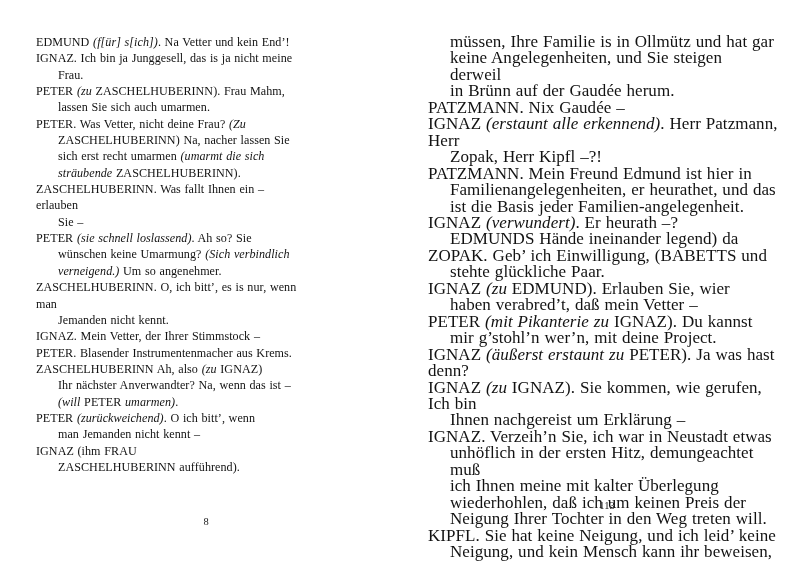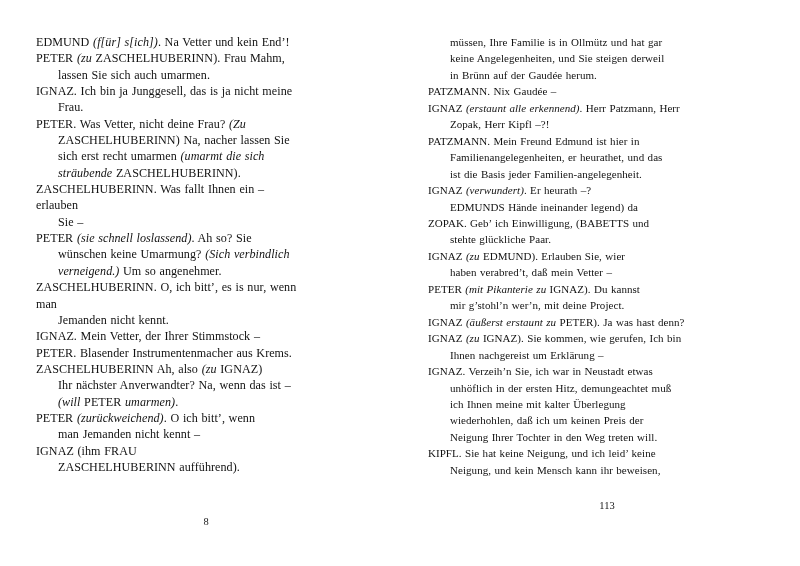--- a/index.html
+++ b/index.html
@@ -36,21 +36,21 @@
     padding: 34px 22px 0 28px;
   }
   .text-block {
     font-size: 12.1px;
     line-height: 16.35px;
     text-align: left;
     letter-spacing: 0.05px;
     word-spacing: 0.6px;
   }
   .page-right .text-block {
-    font-size: 11px;
+    font-size: 17px;
     line-height: 16.45px;
   }
   
   .speech {
     margin: 0;
     padding: 0;
   }
   .line {
     white-space: pre-wrap;
     display: block;
@@ -88,26 +88,26 @@
 <body>
 
 <div class="spread">
 
   <div class="page page-left">
     <div class="text-block" id="left-text">
         <div class="speech">
           <span class="line flush"><span class="sp">EDMUND </span><span class="it">(f[ür] s[ich])</span><span class="sp">. Na Vetter und kein End’!</span></span>
         </div>
         <div class="speech">
+          <span class="line flush"><span class="sp">IGNAZ. Ich bin ja Junggesell, das is ja nicht meine</span></span>
+          <span class="line ind"><span class="sp">Frau.</span></span>
+        </div>
+        <div class="speech">
           <span class="line flush"><span class="sp">PETER </span><span class="it">(zu </span><span class="sp">ZASCHELHUBERINN)</span><span class="sp">. Frau Mahm,</span></span>
           <span class="line ind"><span class="sp">lassen Sie sich auch umarmen.</span></span>
-        </div>
-        <div class="speech">
-          <span class="line flush"><span class="sp">IGNAZ. Ich bin ja Junggesell, das is ja nicht meine</span></span>
-          <span class="line ind"><span class="sp">Frau.</span></span>
         </div>
         <div class="speech">
           <span class="line flush"><span class="sp">PETER. Was Vetter, nicht deine Frau? </span><span class="it">(Zu</span></span>
           <span class="line ind"><span class="sp">ZASCHELHUBERINN) </span><span class="sp">Na, nacher lassen Sie</span></span>
           <span class="line ind"><span class="sp">sich erst recht umarmen </span><span class="it">(umarmt die sich</span></span>
           <span class="line ind"><span class="it">sträubende </span><span class="sp">ZASCHELHUBERINN)</span><span class="sp">.</span></span>
         </div>
         <div class="speech">
           <span class="line flush"><span class="sp">ZASCHELHUBERINN. Was fallt Ihnen ein –</span></span>
           <span class="line flush"><span class="sp">erlauben</span></span>

